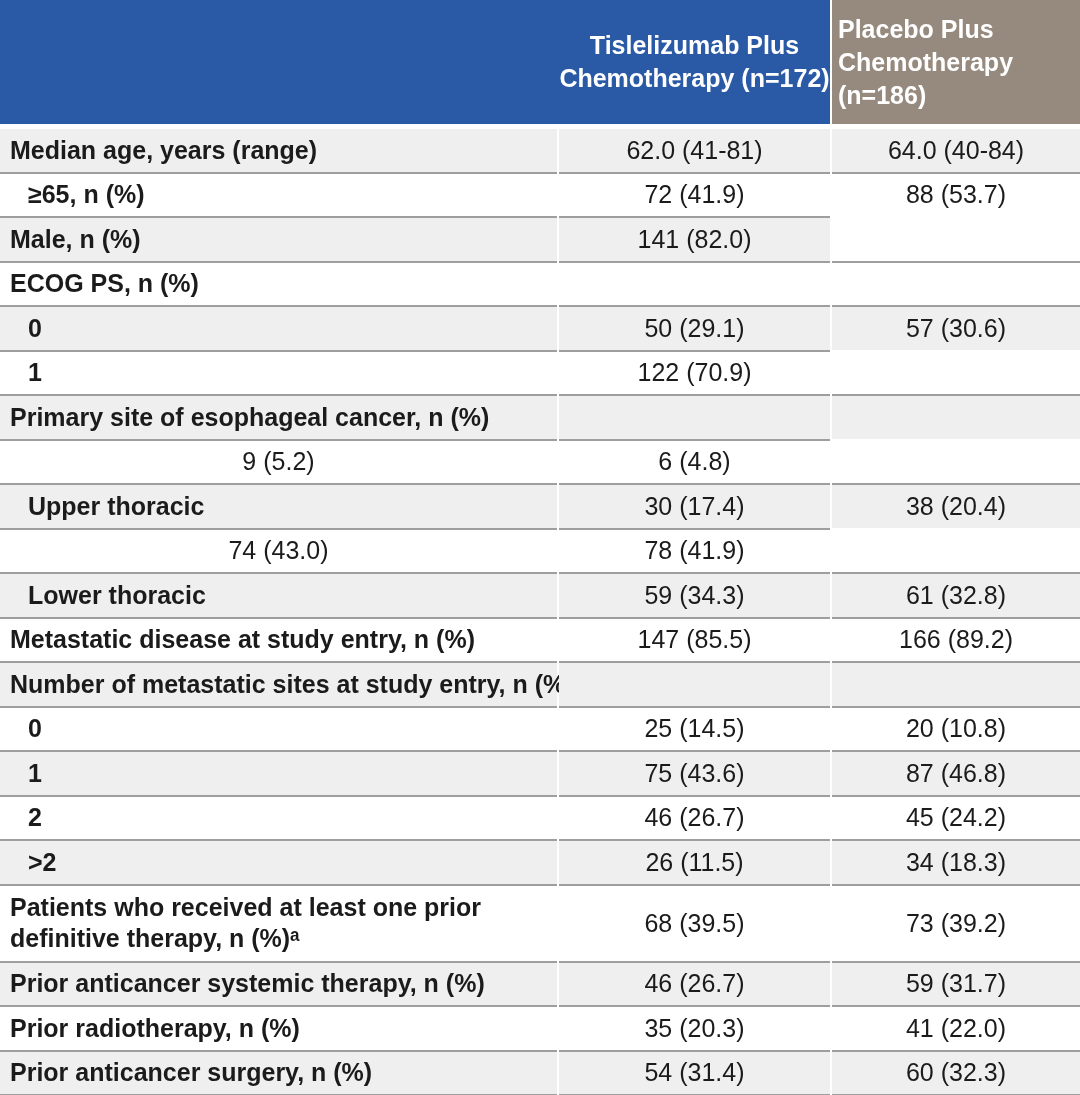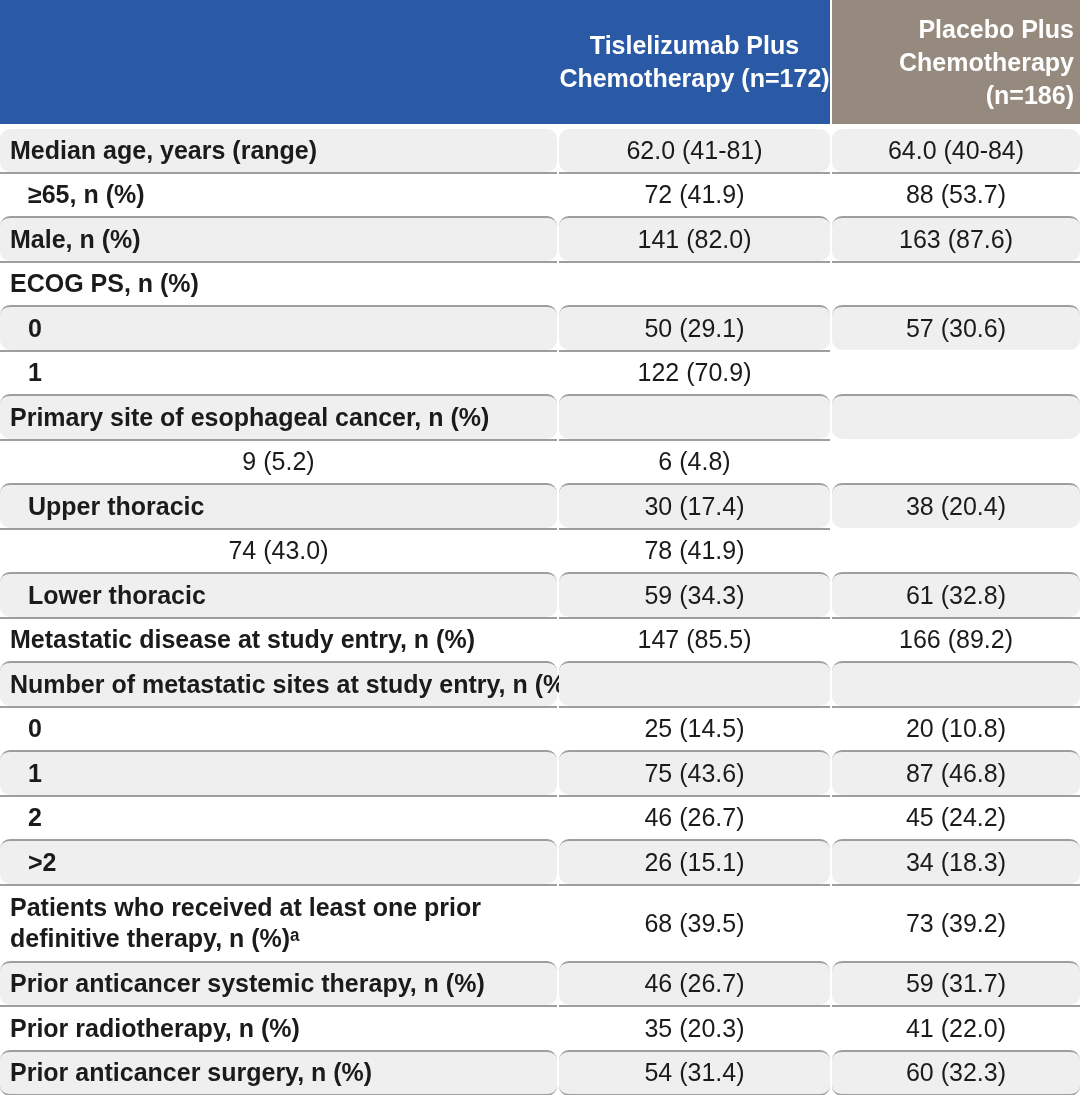--- a/index.html
+++ b/index.html
@@ -31,21 +31,21 @@
     justify-content:flex-end;
     padding-left:31px;
   }
   .hcell.arm1 .inner{
     width:271px;
     text-align:center;
   }
   .hcell.arm2{
     background:var(--taupe);
     justify-content:center;
-    text-align:right;
+    text-align:left;
     padding:0 6px;
     box-sizing:border-box;
   }
 
   
   .body{margin-top:5px;}
   .row{
     display:grid;
     grid-template-columns:557px 271px 248px;
     column-gap:2px;
@@ -59,21 +59,21 @@
     overflow:visible;
   }
   .row.tall > div{min-height:75px;}
   .row.tall .label{
     white-space:normal;
     line-height:31px;
     padding-right:20px;
   }
   .row + .row > div{border-top:2px solid var(--divider);}
   .row:last-child > div{border-bottom:2px solid var(--divider);}
-  .row.shade > div{background:var(--shade);border-radius:10px;}
+  .row.shade > div{background:var(--shade);}
   .row.plain > div{background:#ffffff;}
   .label{padding-left:10px;}
   .label.bold{font-weight:bold;}
   .label.sub{padding-left:28px;font-weight:bold;}
   .val{justify-content:center;text-align:center;}
 </style>
 </head>
 <body>
 
 <div class="table">
@@ -94,21 +94,20 @@
 
   <div class="row plain">
     <div class="label sub">≥65, n (%)</div>
     <div class="val">72 (41.9)</div>
     <div class="val">88 (53.7)</div>
   </div>
 
   <div class="row shade">
     <div class="label bold">Male, n (%)</div>
     <div class="val">141 (82.0)</div>
-    <div class="val">163 (87.6)</div>
   </div>
 
   <div class="row plain">
     <div class="label bold">ECOG PS, n (%)</div>
     <div class="val"></div>
     <div class="val"></div>
   </div>
 
   <div class="row shade">
     <div class="label sub">0</div>
@@ -174,21 +173,21 @@
   </div>
 
   <div class="row plain">
     <div class="label sub">2</div>
     <div class="val">46 (26.7)</div>
     <div class="val">45 (24.2)</div>
   </div>
 
   <div class="row shade">
     <div class="label sub">&gt;2</div>
-    <div class="val">26 (15.1)</div>
+    <div class="val">26 (11.5)</div>
     <div class="val">34 (18.3)</div>
   </div>
 
   <div class="row plain tall">
     <div class="label bold">Patients who received at least one prior definitive therapy, n (%)ᵃ</div>
     <div class="val">68 (39.5)</div>
     <div class="val">73 (39.2)</div>
   </div>
 
   <div class="row shade">

